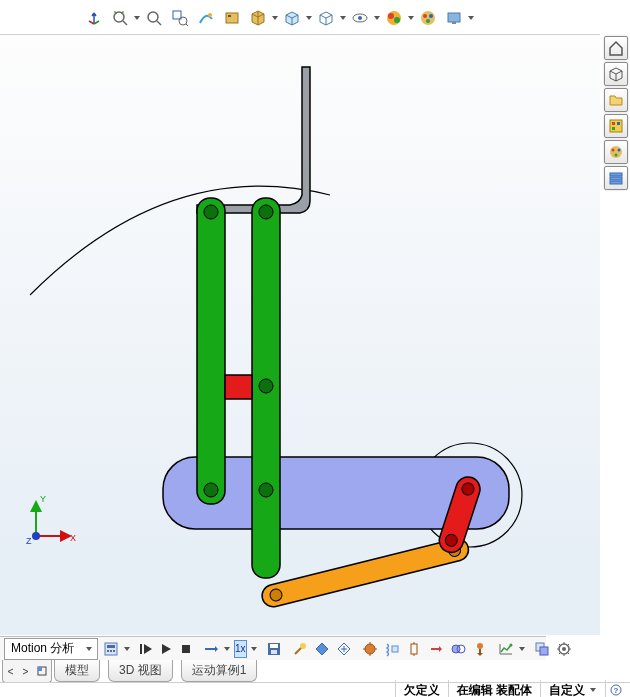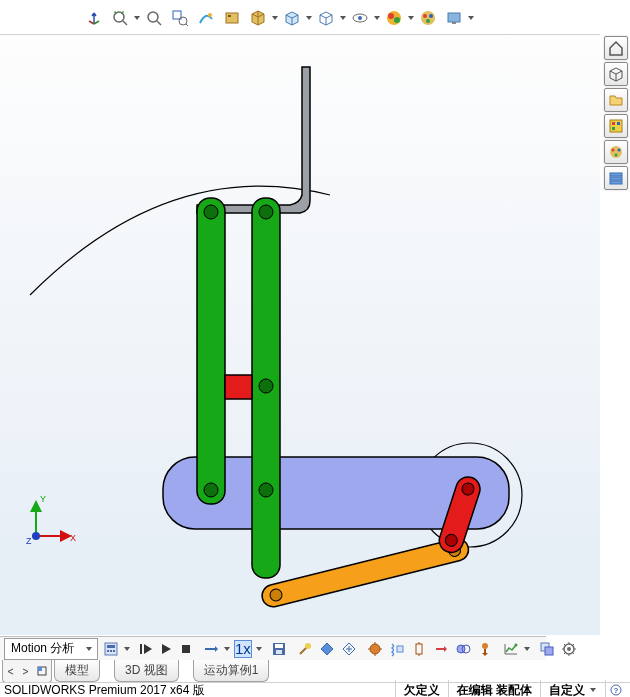--- a/index.html
+++ b/index.html
@@ -9,23 +9,23 @@
   .dd svg{width:6px;height:4px;}
   .viewport{position:absolute;top:34px;left:0;width:600px;height:600px;background:linear-gradient(#fdfdfd,#e6eef6 90%);border-top:1px solid #d0d0d0;}
   .side-panel{position:absolute;top:36px;right:2px;width:24px;display:flex;flex-direction:column;gap:2px;}
   .side-btn{width:22px;height:22px;border:1px solid #8a8a8a;border-radius:2px;background:linear-gradient(#fff,#e7e7e7);display:flex;align-items:center;justify-content:center;box-shadow:0 0 2px rgba(0,0,0,.2);}
   .left-handle{position:absolute;top:286px;left:0;width:10px;height:32px;border:1px solid #999;border-left:none;border-radius:0 4px 4px 0;background:linear-gradient(#fff,#ddd);display:flex;align-items:center;justify-content:center;}
   .axes{position:absolute;left:22px;bottom:80px;}
   .bot-bar{position:absolute;left:0;top:636px;width:546px;height:24px;border-top:1px solid #bfbfbf;background:#f7f7f7;display:flex;align-items:center;gap:4px;padding:0 4px;box-sizing:border-box;}
   .combo{height:20px;border:1px solid #9b9b9b;background:#fff;display:flex;align-items:center;padding:0 4px 0 6px;min-width:82px;justify-content:space-between;}
   .small-btn{width:20px;height:20px;border:1px solid transparent;display:flex;align-items:center;justify-content:center;}
   .sep{width:1px;height:18px;background:#c0c0c0;}
-  .speed-field{width:24px;height:16px;border:1px solid #5a8ed8;background:#d0e4ff;color:#003a8c;display:flex;align-items:center;justify-content:center;font-size:15px;}
+  .speed-field{width:24px;height:16px;border:1px solid #5a8ed8;background:#d0e4ff;color:#003a8c;display:flex;align-items:center;justify-content:center;font-size:10px;}
   .tabs{position:absolute;left:54px;top:660px;height:22px;display:flex;}
-  .tab{border:1px solid #a3a3a3;border-top:none;background:linear-gradient(#fdfdfd,#e7e7e7);padding:2px 10px;border-radius:0 0 6px 6px;margin-right:14px;color:#444;}
+  .tab{border:1px solid #a3a3a3;border-top:none;background:linear-gradient(#fdfdfd,#e7e7e7);padding:2px 10px;border-radius:0 0 6px 6px;margin-right:8px;color:#444;}
   .tab4{position:absolute;left:2px;top:660px;width:48px;height:22px;border:1px solid #a3a3a3;border-top:none;border-radius:0 0 4px 4px;background:#f4f4f4;display:flex;align-items:center;justify-content:space-around;}
   .status{position:absolute;left:0;top:682px;width:630px;height:15px;border-top:1px solid #cfcfcf;display:flex;align-items:center;padding:0 4px;box-sizing:border-box;}
   .status .cell{border-left:1px solid #cfcfcf;padding:0 8px;height:20px;display:flex;align-items:center;font-weight:bold;}
 </style>
 </head>
 <body>
 
 <div class="top-toolbar">
   <div class="tool-btn">
       <svg width="18" height="18">
@@ -414,21 +414,20 @@
     </svg>
 </div>
 
 <div class="tabs">
   <div class="tab"><span>模型</span></div>
   <div class="tab"><span>3D 视图</span></div>
   <div class="tab"><span>运动算例1</span></div>
 </div>
 
 <div class="status">
-  <span style="flex:0 0 auto">SOLIDWORKS Premium 2017 x64 版</span>
   <span style="flex:1"></span>
   <span class="cell">欠定义</span>
   <span class="cell">在编辑 装配体</span>
   <span class="cell">
     <span>自定义</span>
     <svg width="8" height="8" style="margin-left:4px">
         <path d="M1 2 L7 2 L4 6 Z" fill="#555"></path>
       </svg>
   </span>
   <span class="cell" style="border-left:1px solid #cfcfcf;padding:0 4px">

